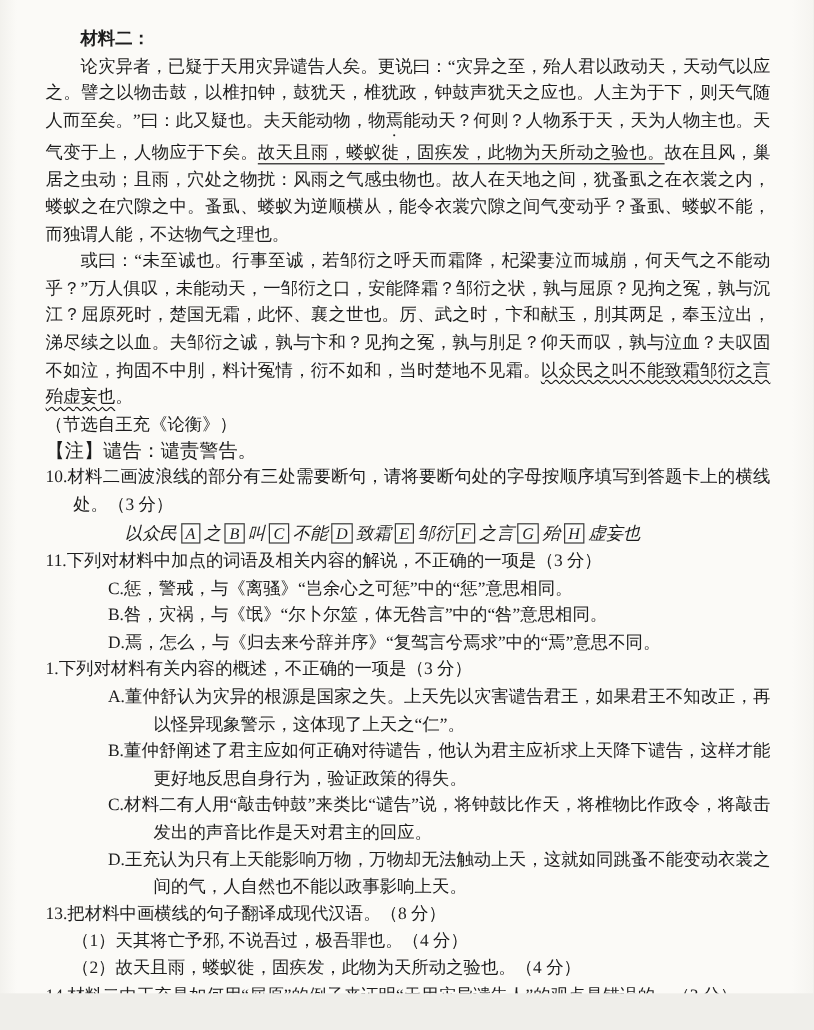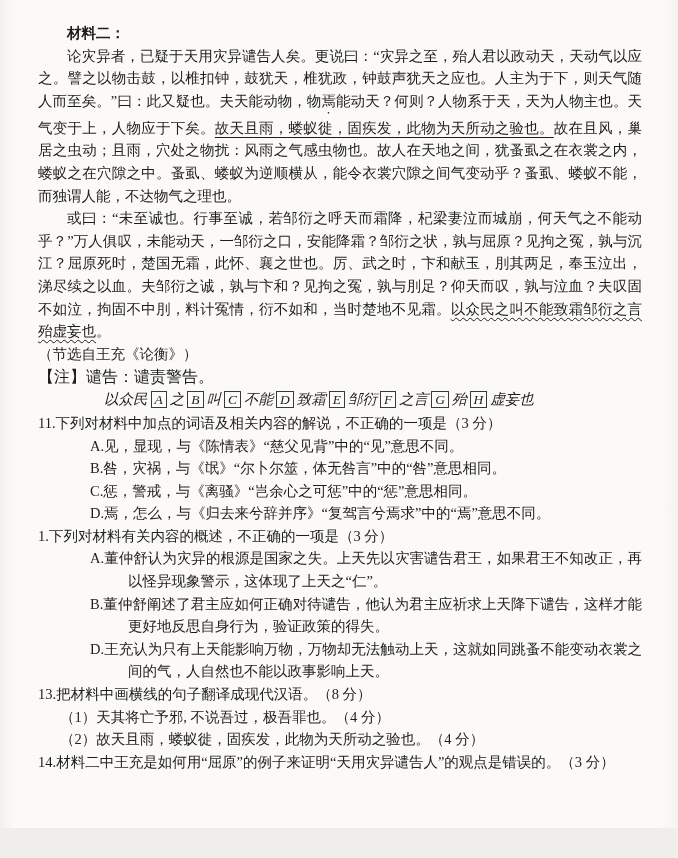--- a/index.html
+++ b/index.html
@@ -73,38 +73,41 @@
   <div class="material-heading">材料二：</div>
 
   <p class="para"><span>论灾异者，已疑于天用灾异谴告人矣。更说曰：“灾异之至，殆人君以政动天，天动气以应之。譬之以物击鼓，以椎扣钟，鼓犹天，椎犹政，钟鼓声犹天之应也。人主为于下，则天气随人而至矣。”曰：此又疑也。夫天能动物，物</span><span class="seg-emdot">焉</span><span>能动天？何则？人物系于天，天为人物主也。天气变于上，人物应于下矣。</span><span class="seg-underline">故天且雨，蝼蚁徙，固疾发，此物为天所动之验也。</span><span>故在且风，巢居之虫动；且雨，穴处之物扰：风雨之气感虫物也。故人在天地之间，犹蚤虱之在衣裳之内，蝼蚁之在穴隙之中。蚤虱、蝼蚁为逆顺横从，能令衣裳穴隙之间气变动乎？蚤虱、蝼蚁不能，而独谓人能，不达物气之理也。</span></p>
 
   <p class="para"><span>或曰：“未至诚也。行事至诚，若邹衍之呼天而霜降，杞梁妻泣而城崩，何天气之不能动乎？”万人俱叹，未能动天，一邹衍之口，安能降霜？邹衍之状，孰与屈原？见拘之冤，孰与沉江？屈原死时，楚国无霜，此怀、襄之世也。厉、武之时，卞和献玉，刖其两足，奉玉泣出，涕尽续之以血。夫邹衍之诚，孰与卞和？见拘之冤，孰与刖足？仰天而叹，孰与泣血？夫叹固不如泣，拘固不中刖，料计冤情，衍不如和，当时楚地不见霜。</span><span class="seg-wavy">以众民之叫不能致霜邹衍之言殆虚妄也</span><span>。</span></p>
 
   <div class="attribution">（节选自王充《论衡》）</div>
 
   <div class="note">【注】谴告：谴责警告。</div>
 
+  <p class="question">
+    <span>10.</span><span>材料二画波浪线的部分有三处需要断句，请将要断句处的字母按顺序填写到答题卡上的横线处。（3 分）</span>
+  </p>
   <div class="q10-answer"><span>以众民</span><span class="seg-box">A</span><span>之</span><span class="seg-box">B</span><span>叫</span><span class="seg-box">C</span><span>不能</span><span class="seg-box">D</span><span>致霜</span><span class="seg-box">E</span><span>邹衍</span><span class="seg-box">F</span><span>之言</span><span class="seg-box">G</span><span>殆</span><span class="seg-box">H</span><span>虚妄也</span></div>
 
   <p class="question">
     <span>11.</span><span>下列对材料中加点的词语及相关内容的解说，不正确的一项是（3 分）</span>
   </p>
   <div>
-      <div class="option">A.见，显现，与《陈情表》“慈父见背”中的“见”意思不同。</div>
+      <div class="option">C.惩，警戒，与《离骚》“岂余心之可惩”中的“惩”意思相同。</div>
       <div class="option">B.咎，灾祸，与《氓》“尔卜尔筮，体无咎言”中的“咎”意思相同。</div>
-      <div class="option">C.惩，警戒，与《离骚》“岂余心之可惩”中的“惩”意思相同。</div>
       <div class="option">D.焉，怎么，与《归去来兮辞并序》“复驾言兮焉求”中的“焉”意思不同。</div>
     </div>
 
   <p class="question">
     <span>1.</span><span>下列对材料有关内容的概述，不正确的一项是（3 分）</span>
   </p>
   <div>
       <div class="option">A.董仲舒认为灾异的根源是国家之失。上天先以灾害谴告君王，如果君王不知改正，再以怪异现象警示，这体现了上天之“仁”。</div>
       <div class="option">B.董仲舒阐述了君主应如何正确对待谴告，他认为君主应祈求上天降下谴告，这样才能更好地反思自身行为，验证政策的得失。</div>
+      <div class="option">C.材料二有人用“敲击钟鼓”来类比“谴告”说，将钟鼓比作天，将椎物比作政令，将敲击发出的声音比作是天对君主的回应。</div>
       <div class="option">D.王充认为只有上天能影响万物，万物却无法触动上天，这就如同跳蚤不能变动衣裳之间的气，人自然也不能以政事影响上天。</div>
     </div>
 
   <p class="question">
     <span>13.</span><span>把材料中画横线的句子翻译成现代汉语。（8 分）</span>
   </p>
   <div>
       <div class="sub-item">（1）天其将亡予邪, 不说吾过，极吾罪也。（4 分）</div>
       <div class="sub-item">（2）故天且雨，蝼蚁徙，固疾发，此物为天所动之验也。（4 分）</div>
     </div>

